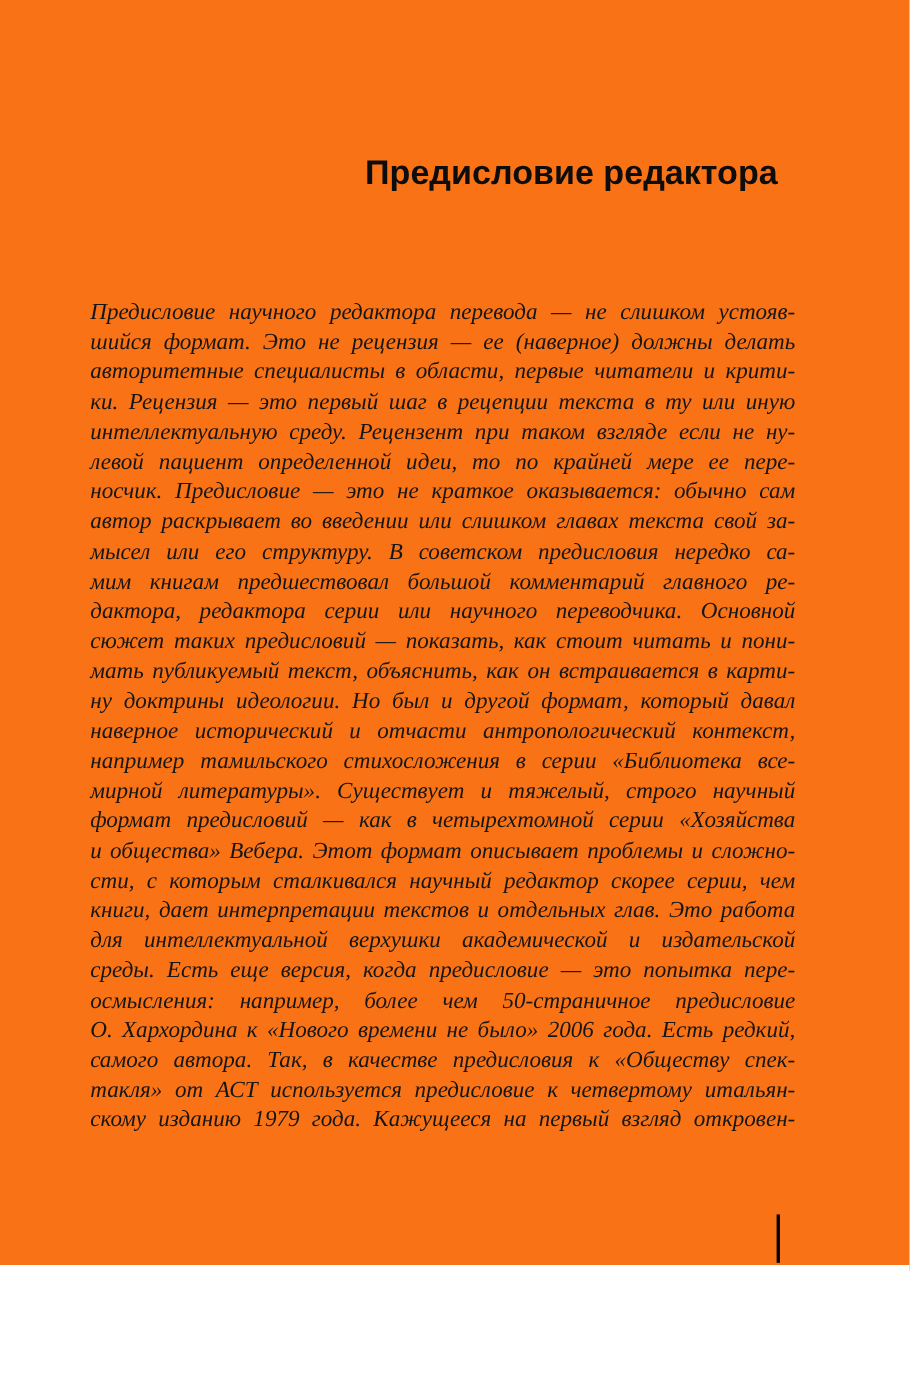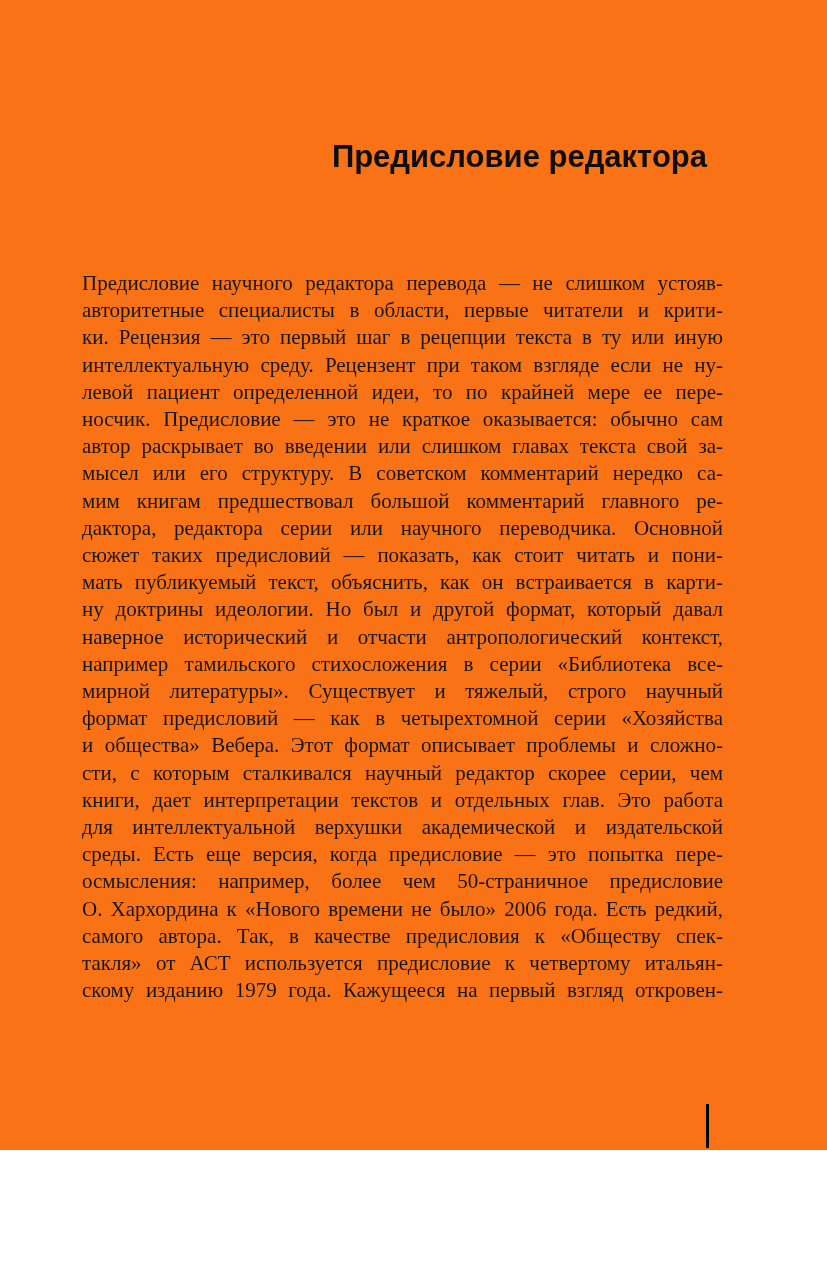--- a/index.html
+++ b/index.html
@@ -27,20 +27,21 @@
       line-height: 36px;
       color: #0d0d0d;
       white-space: nowrap;
       text-align: right;
     }
     .body-block {
       position: absolute;
       left: 82px;
       top: 270px;
       width: 641px;
+      font-style: italic;
     }
     .body-block .line {
       font-family: "Liberation Serif", serif;
       font-size: 21px;
       line-height: 27.2px;
       color: #161616;
       text-align: justify;
       text-align-last: justify;
       -moz-text-align-last: justify;
       white-space: normal;
@@ -72,27 +73,28 @@
     }
   </style>
 </head>
 <body>
 
 <div class="page">
   <h1 class="heading">Предисловие редактора</h1>
 
   <div class="body-block">
       <div class="line">Предисловие научного редактора перевода — не слишком устояв-</div>
+      <div class="line">шийся формат. Это не рецензия — ее (наверное) должны делать</div>
       <div class="line">авторитетные специалисты в области, первые читатели и крити-</div>
       <div class="line">ки. Рецензия — это первый шаг в рецепции текста в ту или иную</div>
       <div class="line">интеллектуальную среду. Рецензент при таком взгляде если не ну-</div>
       <div class="line">левой пациент определенной идеи, то по крайней мере ее пере-</div>
       <div class="line">носчик. Предисловие — это не краткое оказывается: обычно сам</div>
       <div class="line">автор раскрывает во введении или слишком главах текста свой за-</div>
-      <div class="line">мысел или его структуру. В советском комментарий нередко са-</div>
+      <div class="line">мысел или его структуру. В советском предисловия нередко са-</div>
       <div class="line">мим книгам предшествовал большой комментарий главного ре-</div>
       <div class="line">дактора, редактора серии или научного переводчика. Основной</div>
       <div class="line">сюжет таких предисловий — показать, как стоит читать и пони-</div>
       <div class="line">мать публикуемый текст, объяснить, как он встраивается в карти-</div>
       <div class="line">ну доктрины идеологии. Но был и другой формат, который давал</div>
       <div class="line">наверное исторический и отчасти антропологический контекст,</div>
       <div class="line">например тамильского стихосложения в серии «Библиотека все-</div>
       <div class="line">мирной литературы». Существует и тяжелый, строго научный</div>
       <div class="line">формат предисловий — как в четырехтомной серии «Хозяйства</div>
       <div class="line">и общества» Вебера. Этот формат описывает проблемы и сложно-</div>

